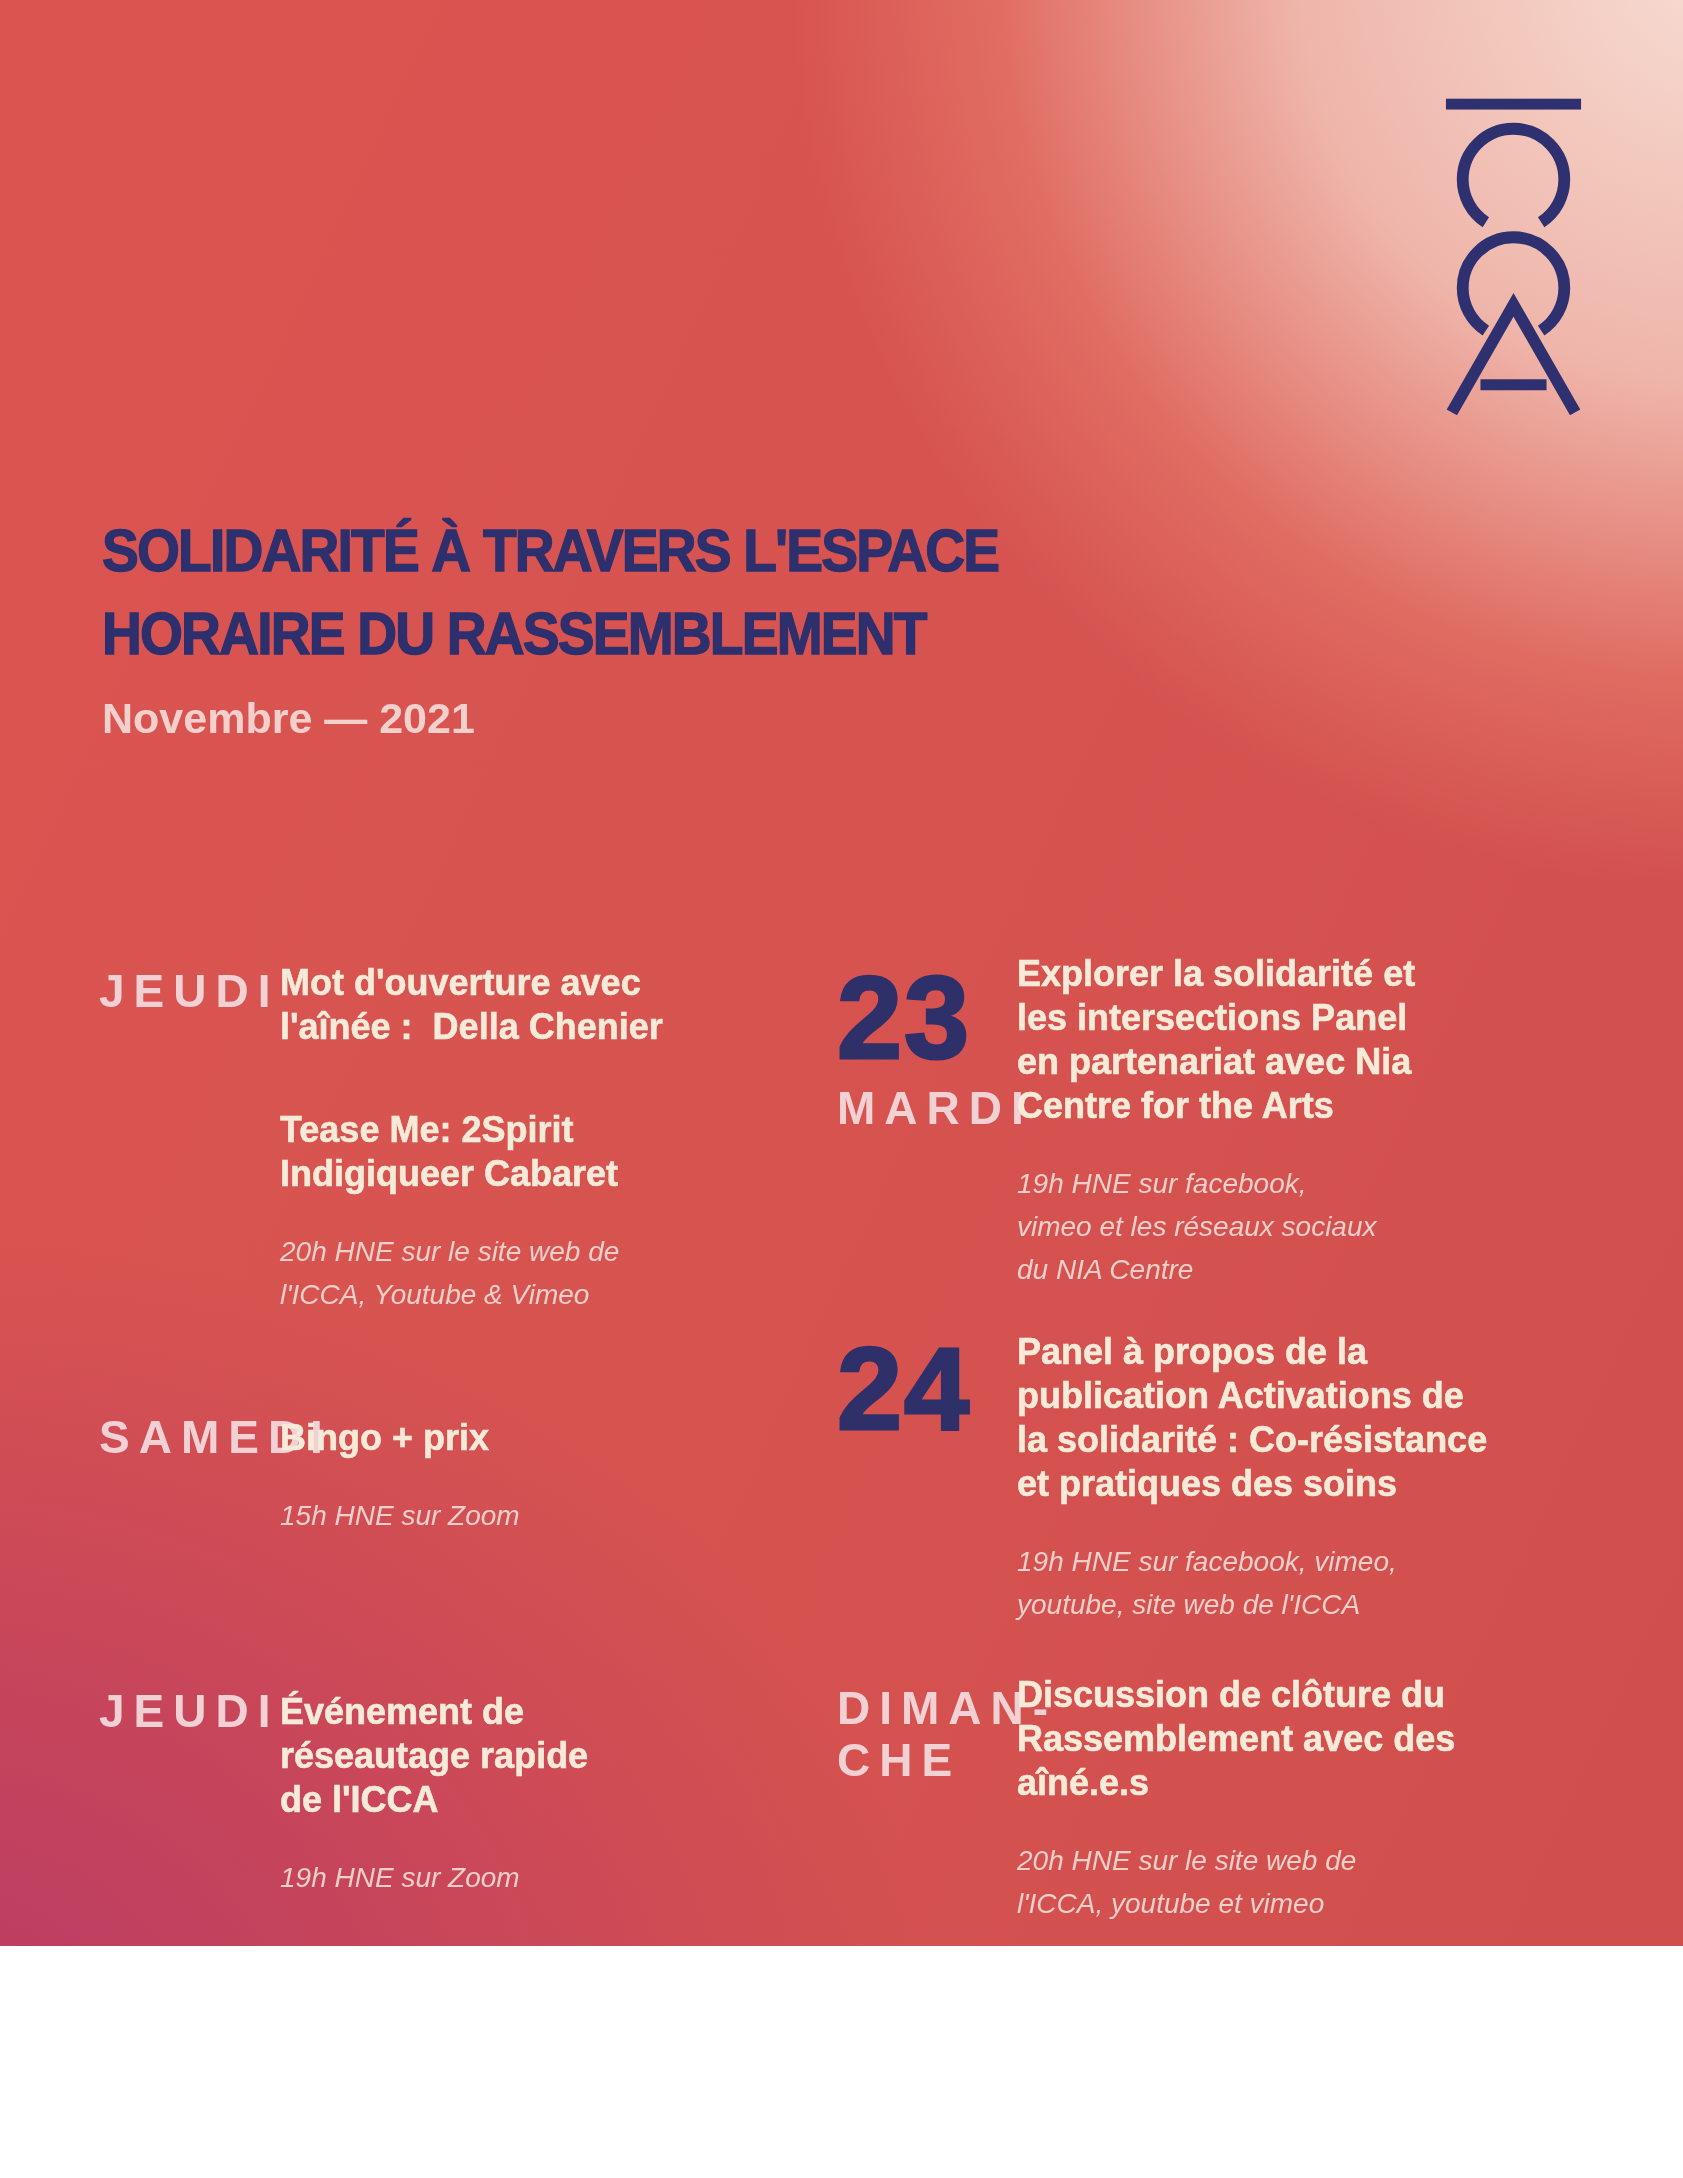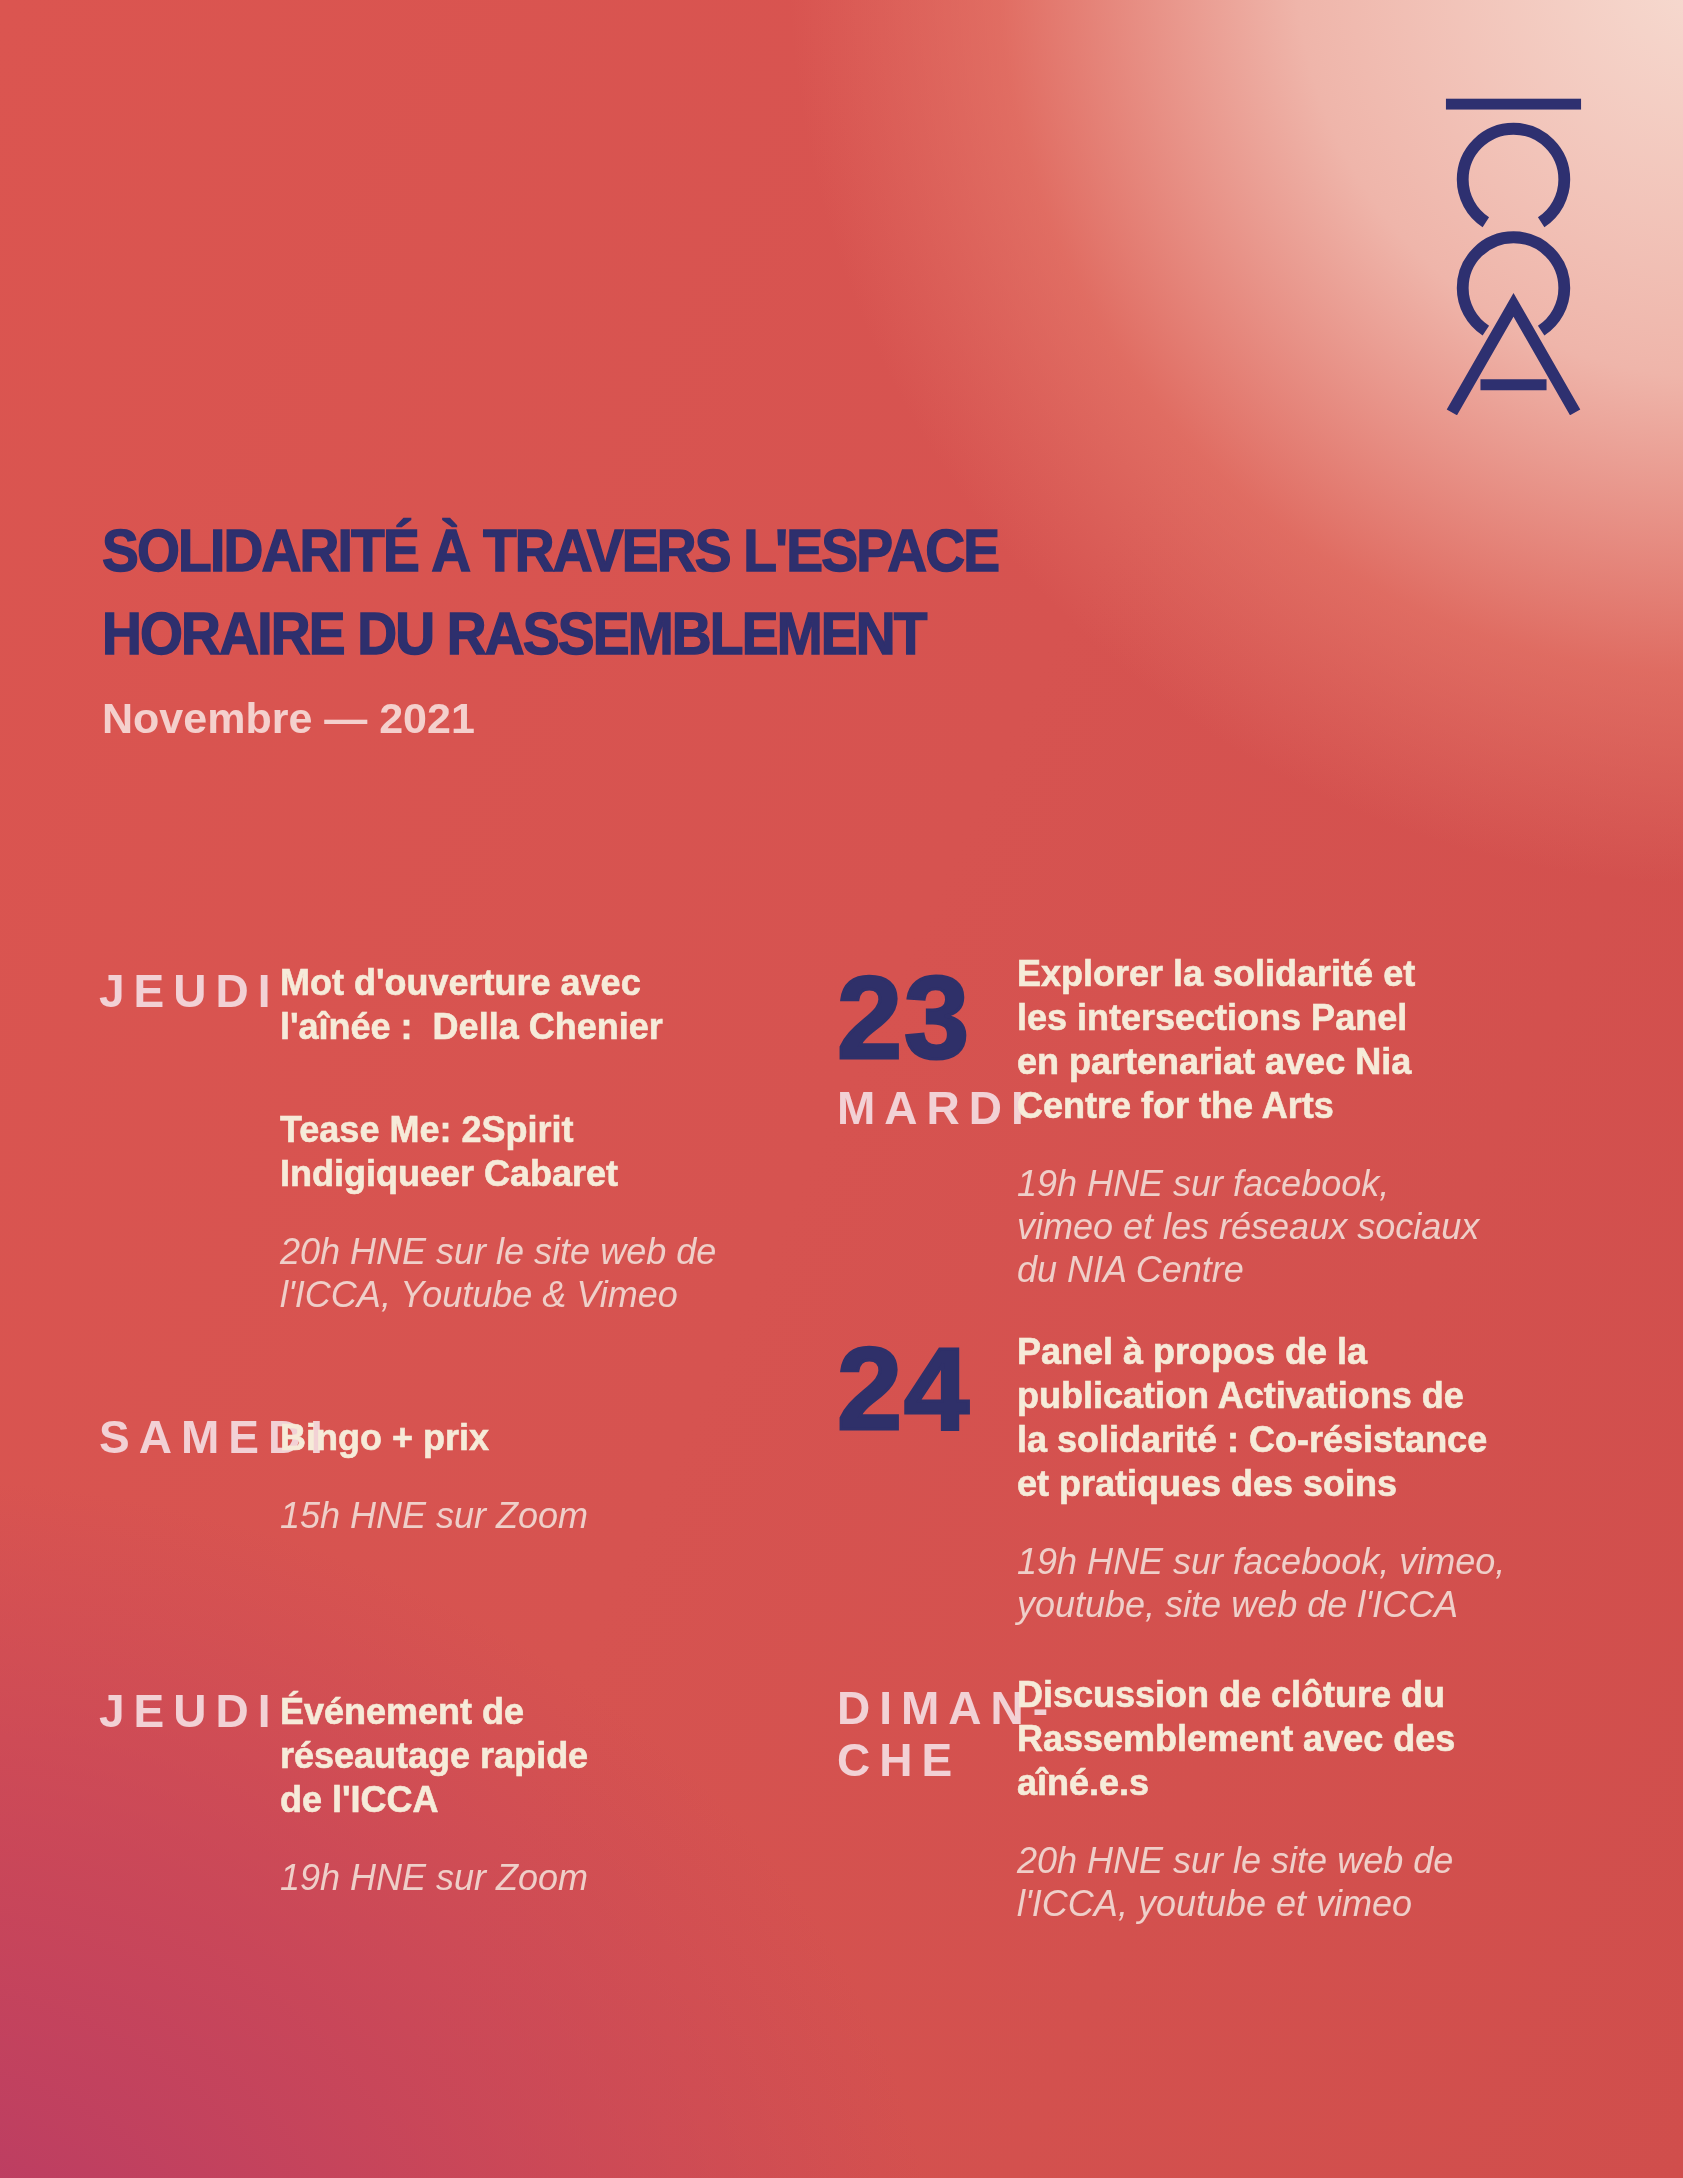--- a/index.html
+++ b/index.html
@@ -1,18 +1,18 @@
 <!DOCTYPE html>
 <html><head>
 <meta charset="utf-8">
 <style>
   html,body{margin:0;padding:0;}
   .page{
     position:relative;
-    width:1683px;height:2178px;
+    width:1683px;height:1946px;
     overflow:hidden;
     font-family:"Liberation Sans","DejaVu Sans",sans-serif;
     background:
       radial-gradient(1238px 1238px at 102% -2%, #f7ddd3 0%, #efb5aa 34%, rgba(231,126,111,.60) 58%, rgba(231,126,111,0) 75%),
       radial-gradient(1485px 1188px at -6% 106%, #b73a66 0%, rgba(196,66,92,.75) 38%, rgba(204,72,88,0) 70%),
       linear-gradient(115deg, #db5550 0%, #d65350 50%, #d04e4c 100%);
   }
   .logo{position:absolute;left:1442px;top:98px;width:143px;height:317px;}
   .title{
     position:absolute;left:102px;top:509px;margin:0;
@@ -40,21 +40,21 @@
   }
   .event-body{position:absolute;}
   .event-title{
     margin:0;font-size:36px;line-height:44px;font-weight:bold;
     color:#f6ebd9;-webkit-text-stroke:0.6px #f6ebd9;
     white-space:pre;
   }
   .event-title + .event-title{margin-top:59px;}
   .event-time{
     margin:34px 0 0 0;
-    font-size:36px;line-height:43px;font-style:italic;font-weight:normal;
+    font-size:28px;line-height:43px;font-style:italic;font-weight:normal;
     color:#efcfc9;white-space:pre;
   }
 </style>
 </head>
 <body>
 
 <div class="page">
 
   <svg class="logo" viewBox="0 0 145 320" xmlns="http://www.w3.org/2000/svg" aria-hidden="true">
     <g stroke="#2e3070" fill="none">

